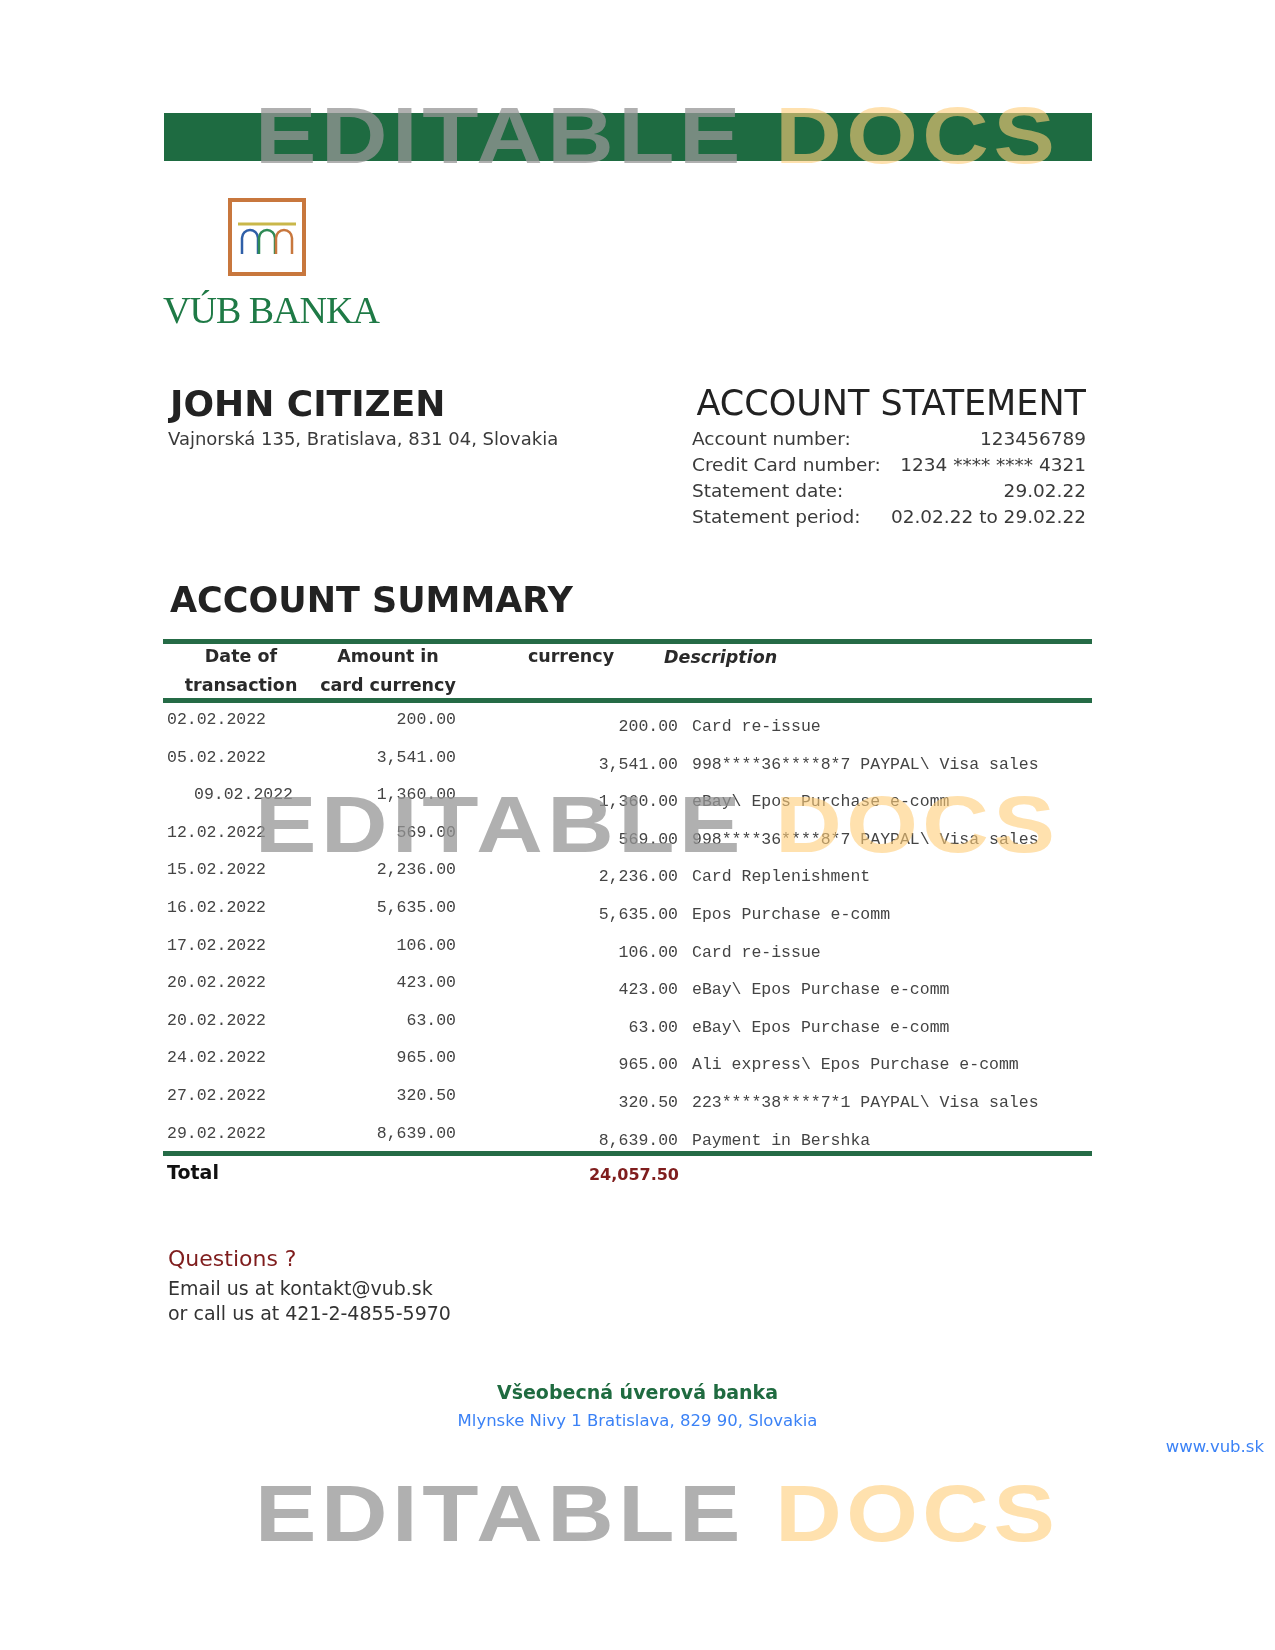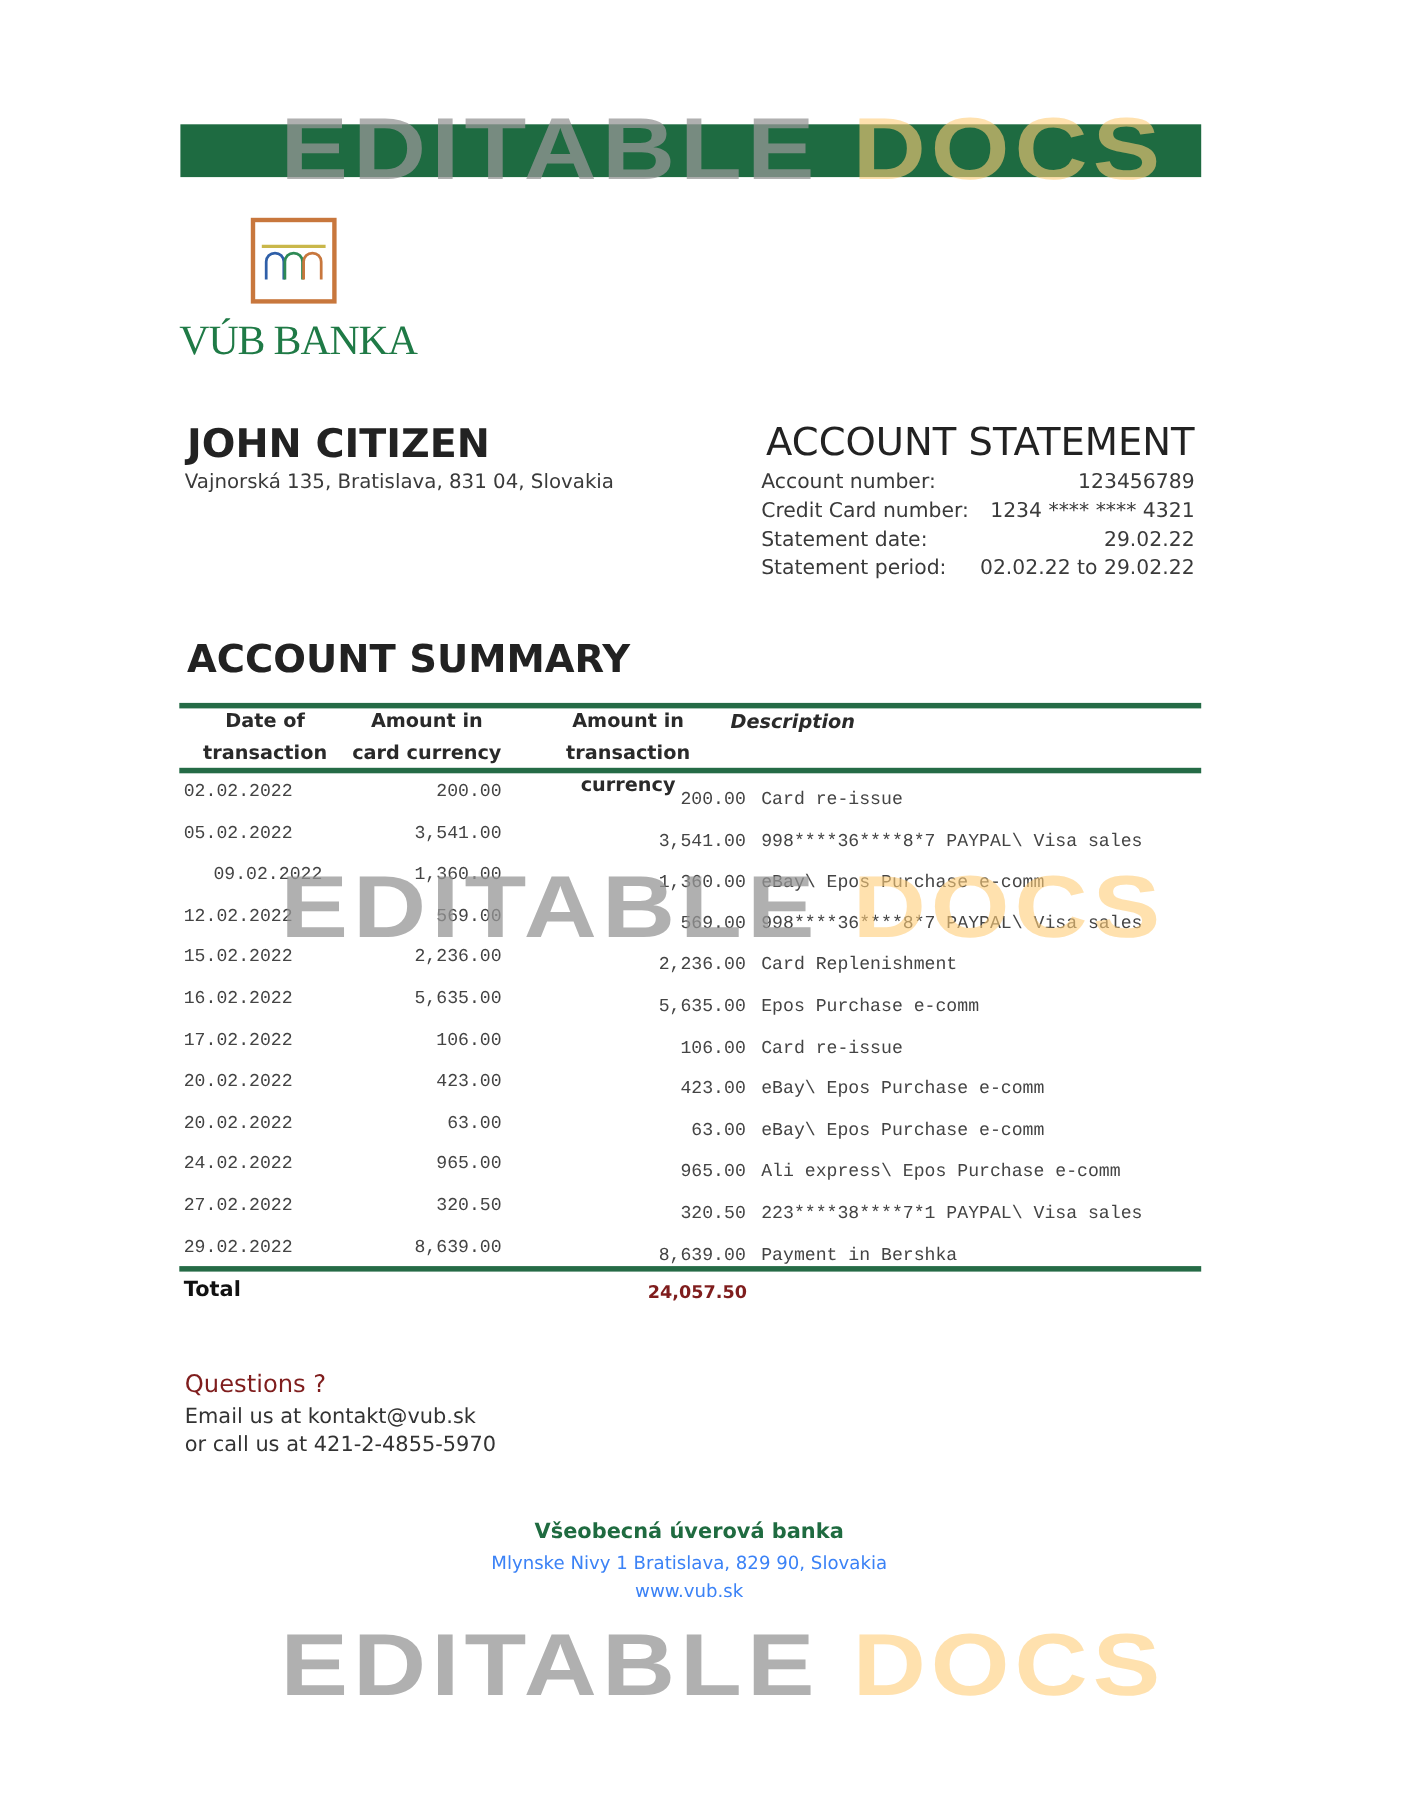--- a/index.html
+++ b/index.html
@@ -19,21 +19,21 @@
   .info { left: 692px; width: 394px; font-size: 18.5px; color: #3a3a3a; display: flex; justify-content: space-between; }
   .summary-title { left: 170px; top: 580px; font-size: 35px; font-weight: 700; color: #222; }
   .rule { left: 163px; width: 929px; height: 5px; background: #256b46; }
   .th { font-size: 17.5px; font-weight: 700; color: #2a2a2a; text-align: center; line-height: 29px; }
   .cell { font-size: 16.5px; color: #444; white-space: nowrap; font-family: Liberation Mono, monospace; }
   .right { text-align: right; }
   .total-label { left: 167px; top: 1161px; font-size: 19px; font-weight: 700; color: #111; }
   .total-val { right: 596px; top: 1165px; font-size: 16px; font-weight: 700; color: #7f1d1d; }
   .q-title { left: 168px; top: 1246px; font-size: 22px; color: #7f1d1d; }
   .q-line { left: 168px; font-size: 19px; color: #333; }
-  .footer { left: 0; width: 1253px; text-align: center; }
+  .footer { left: 11px; width: 1253px; text-align: center; }
   .footer-title { top: 1381px; font-size: 19px; font-weight: 700; color: #1f6b40; }
   .footer-line { font-size: 16.5px; color: #3b82f6; }
 </style>
 </head>
 <body>
 
 <div class="abs green-bar"></div>
 <div class="abs watermark" style="left:255px; top:96px;">
   <span class="wm-gray">EDITABLE</span>
   <span class="wm-orange">DOCS</span>
@@ -75,21 +75,20 @@
 
 <div class="abs th" style="left:176px; width:130px; top:642px;">
   <div>Date of</div>
   <div>transaction</div>
 </div>
 <div class="abs th" style="left:318px; width:140px; top:642px;">
   <div>Amount in</div>
   <div>card currency</div>
 </div>
 <div class="abs th" style="left:466px; width:210px; top:642px;">
-  <div>Amount in transaction</div>
   <div>currency</div>
 </div>
 <div class="abs th" style="left:664px; top:643px; text-align:right;font-style:italic;">Description</div>
 
 <div class="abs rule" style="top:698px;"></div>
 
 <div id="rows">
     <div class="abs cell " style="left:167px; top:710px;">02.02.2022</div>
     <div class="abs cell right" style="left:330px; width:126px; top:710px;">200.00</div>
     <div class="abs cell right" style="left:540px; width:138px; top:717px;">200.00</div>
@@ -149,18 +148,18 @@
   <span class="wm-gray">EDITABLE</span>
   <span class="wm-orange">DOCS</span>
 </div>
 
 <div class="abs q-title">Questions ?</div>
 <div class="abs q-line" style="top:1277px;">Email us at kontakt@vub.sk</div>
 <div class="abs q-line" style="top:1302px;">or call us at 421-2-4855-5970</div>
 
 <div class="abs footer footer-title">Všeobecná úverová banka</div>
 <div class="abs footer footer-line" style="top:1411px;">Mlynske Nivy 1 Bratislava, 829 90, Slovakia</div>
-<div class="abs footer footer-line" style="top:1437px;">www.vub.sk</div>
+<div class="abs footer footer-line" style="top:1437px;text-align:right;">www.vub.sk</div>
 
 <div class="abs watermark" style="left:255px; top:1474px;">
   <span class="wm-gray">EDITABLE</span>
   <span class="wm-orange">DOCS</span>
 </div>
 
 </body></html>

